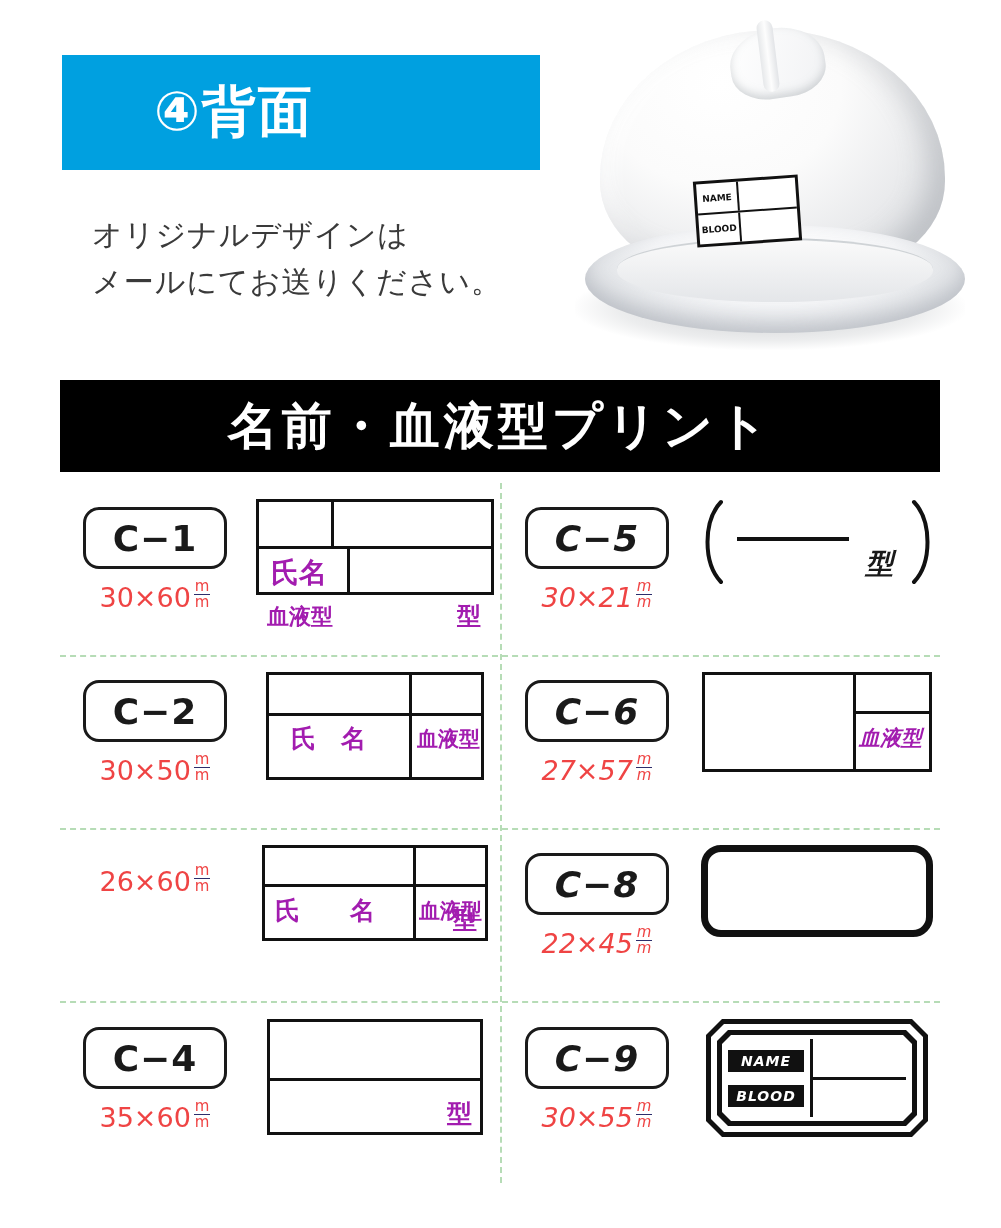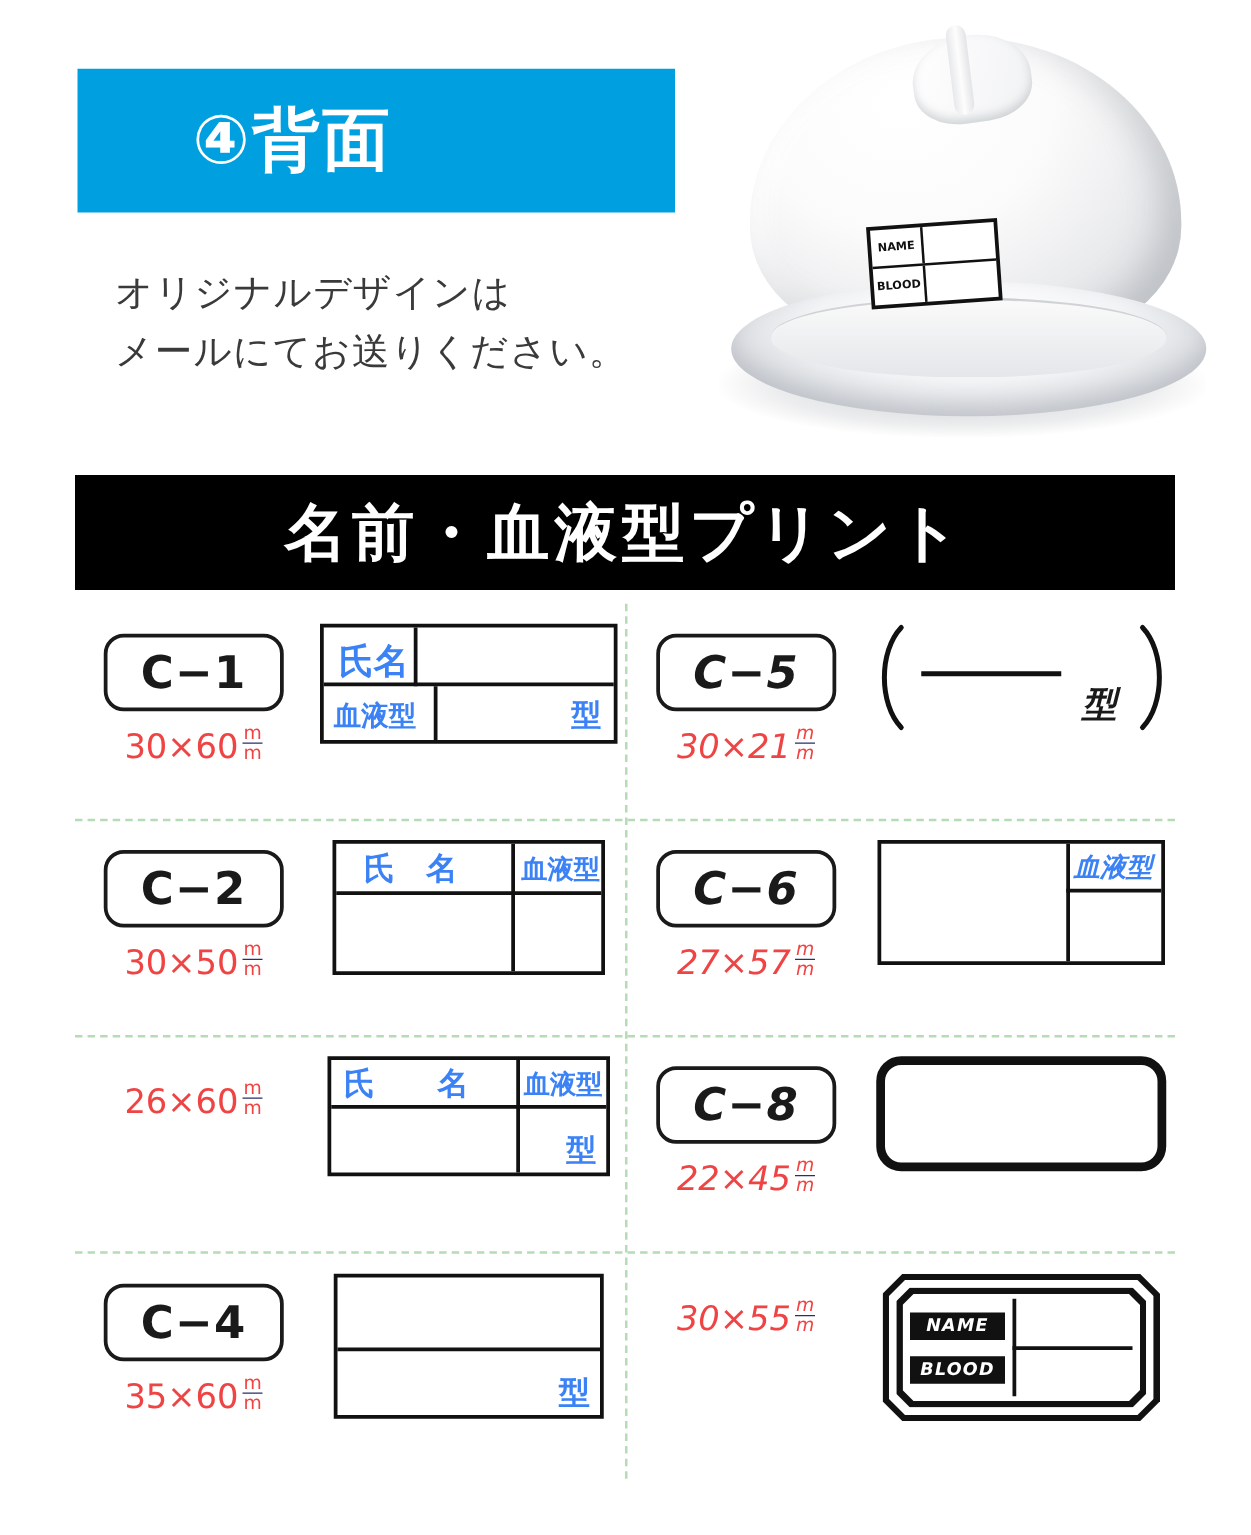--- a/index.html
+++ b/index.html
@@ -191,22 +191,23 @@
     background:#fff;
     box-sizing:border-box;
     position:relative;
   }
   .bold-line-v{position:absolute;top:0;bottom:0;width:3px;background:#111;}
   .bold-line-h{position:absolute;left:0;right:0;height:3px;background:#111;}
   .cellTxt{
     position:absolute;
     font-weight:700;
     font-family:"DejaVu Sans", sans-serif;
-    color:#3b82f6;
+    color:#a21caf;
     white-space:nowrap;
+    margin-top:44px;
   }
 
   
   .c5{
     position:relative;width:245px;height:86px;
   }
   .c5 .par{
     position:absolute;top:0;
     width:30px;height:86px;
     font-size:0;
@@ -452,20 +453,21 @@
     <div class="artcol">
       <div class="frame" style="width:216px;height:116px;">
         <div class="bold-line-h" style="top:56px;"></div>
         <span class="cellTxt" style="right:8px;bottom:2px;font-size:25px;">型</span>
       </div>
     </div>
   </div>
 
   <div class="cell r3 c1">
     <div class="labelcol">
+      <div class="code-box">C−9</div>
       <div class="dims">
         <span>30×55</span>
         <span class="mm">
           <span class="num">m</span>
           <span>m</span>
         </span>
       </div>
     </div>
     <div class="artcol">
       <div class="c9-outer">

